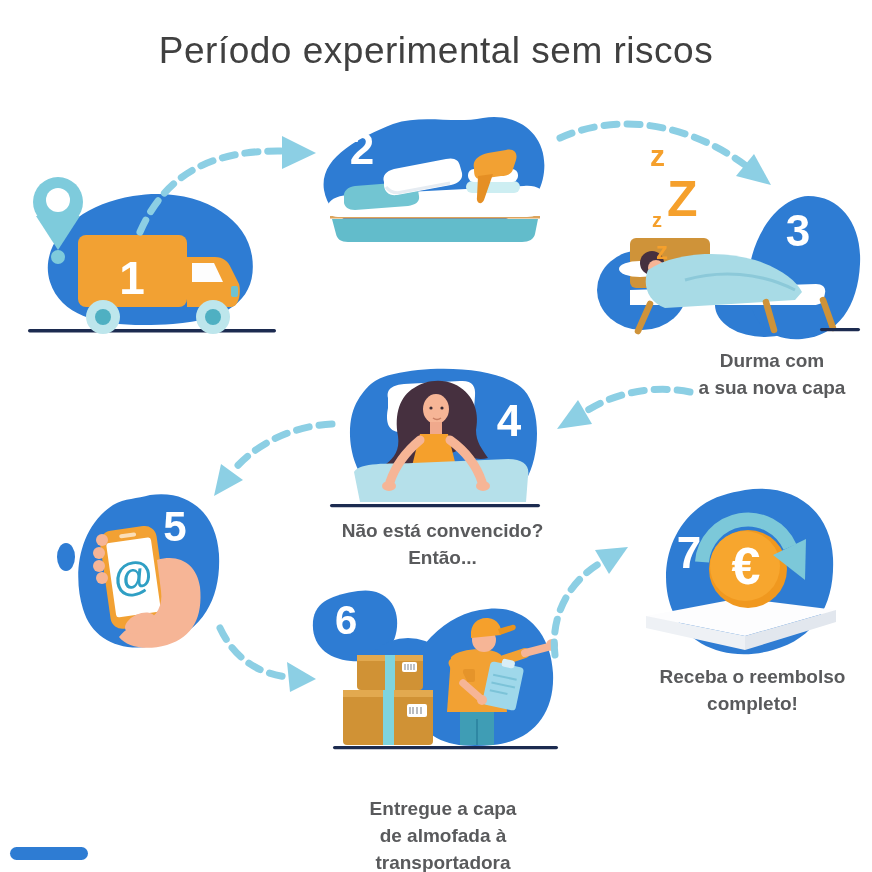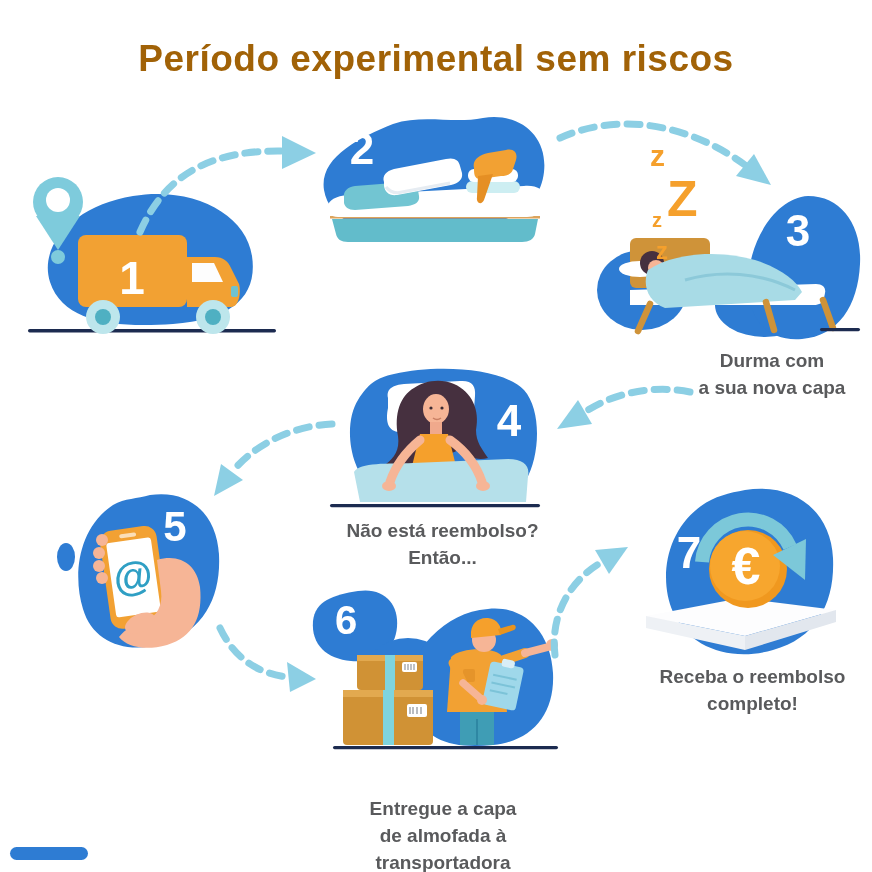--- a/index.html
+++ b/index.html
@@ -1,19 +1,19 @@
 <!DOCTYPE html>
 <html><head>
 <meta charset="utf-8">
 <style>
   html,body{margin:0;padding:0;background:#fff;}
   .canvas{position:relative;width:872px;height:872px;background:#ffffff;
           font-family:"Liberation Sans",sans-serif;overflow:hidden;}
   .title{position:absolute;top:30px;left:0;width:100%;text-align:center;
-         font-size:37px;font-weight:bold;color:#a16207;letter-spacing:.5px;margin-top:8px;}
+         font-size:37px;font-weight:normal;color:#404040;letter-spacing:.5px;}
   .caption{position:absolute;color:#595a5c;font-size:19px;line-height:1.42;
            font-weight:bold;text-align:center;white-space:pre-line;z-index:20;}
   svg.step{position:absolute;z-index:10;}
   svg text{font-family:"Liberation Sans",sans-serif;font-weight:bold;}
   .num{fill:#ffffff;}
   .zz{fill:#f5a02c;}
   .arrows{position:absolute;left:0;top:0;z-index:30;pointer-events:none;}
   .bar{position:absolute;left:10px;top:847px;width:78px;height:13px;
        background:#2e7cd3;border-radius:7px;z-index:5;}
 </style>
@@ -115,21 +115,21 @@
     <path fill="#b5e0ea" d="M26,108 C32,98 60,100 85,99 L180,95 C196,95 202,102 200,112 L198,138 L32,138 Z"></path>
     <g stroke="#f6b596" stroke-width="9" stroke-linecap="round" fill="none">
       <path d="M92,76 C80,86 68,100 62,118"></path>
       <path d="M122,76 C136,86 148,100 154,118"></path>
     </g>
     <ellipse cx="61" cy="122" rx="7" ry="5" fill="#f6b596"></ellipse>
     <ellipse cx="155" cy="122" rx="7" ry="5" fill="#f6b596"></ellipse>
     <text class="num" x="181" y="72" font-size="44" text-anchor="middle">4</text>
     <rect x="2" y="140" width="210" height="3.2" rx="1.6" fill="#1c2b50"></rect>
   </svg>
-  <div class="caption" style="left:330px;top:518px;width:225px">Não está reembolso?
+  <div class="caption" style="left:330px;top:518px;width:225px">Não está convencido?
 Então...</div>
 
   <svg class="step" style="left:45px;top:485px" width="225" height="175" viewBox="0 0 225 175">
     <ellipse cx="21" cy="72" rx="9" ry="14" fill="#2e7cd3"></ellipse>
     <ellipse cx="165" cy="73" rx="9" ry="13" fill="#2e7cd3"></ellipse>
     <path fill="#2e7cd3" d="M105,10 C145,4 172,30 174,70 C176,110 160,145 120,158 C82,170 48,158 38,124 C28,92 32,44 68,20 C80,13 92,14 105,10 Z"></path>
     <text class="num" x="130" y="56" font-size="42" text-anchor="middle">5</text>
     <g transform="rotate(-8 88 92)">
       <rect x="60" y="43" width="57" height="99" rx="12" fill="#f2a133"></rect>
       <rect x="66" y="55" width="45" height="75" rx="3" fill="#ffffff"></rect>

